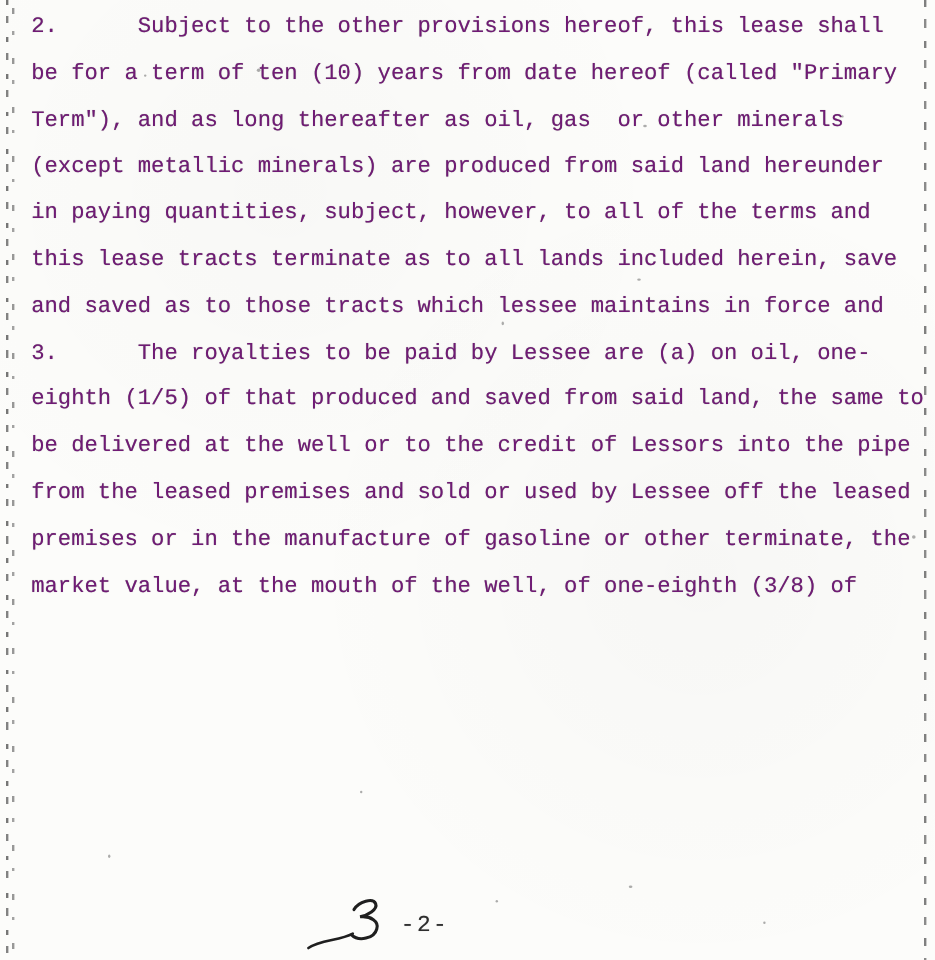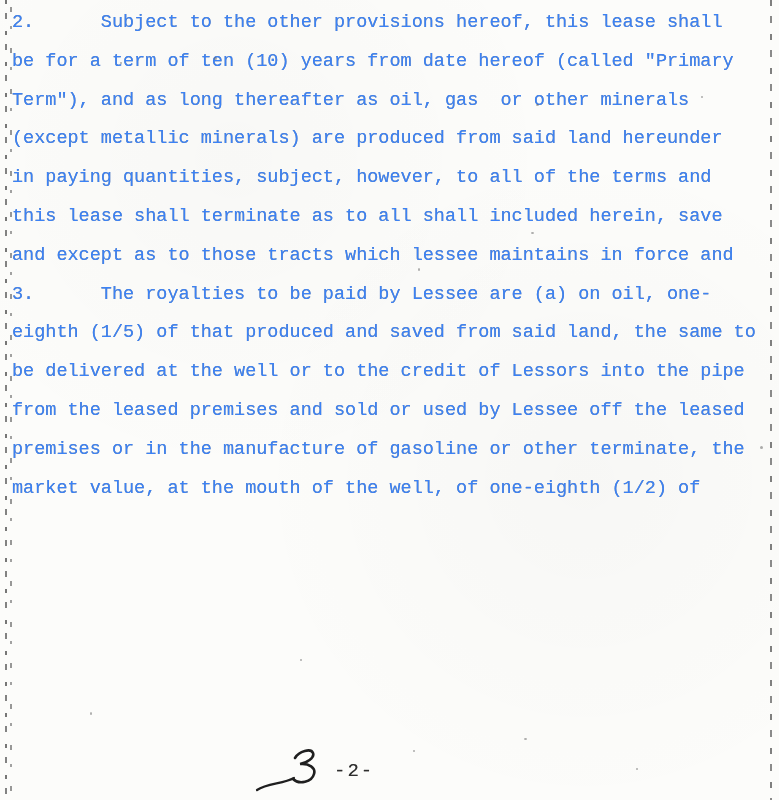--- a/index.html
+++ b/index.html
@@ -46,24 +46,24 @@
     position: absolute;
     left: 770px; top: 0;
     width: 2px; height: 800px;
     background: repeating-linear-gradient(180deg,
       #4a4a4a 0 6px, transparent 6px 16px,
       #5a5a5a 16px 23px, transparent 23px 34px);
     opacity: 0.7;
   }
   .doc {
     position: absolute;
-    left: 12px;
+    left: 26px;
     top: 4px;
     width: 752px;
-    color: #3b82f6;
+    color: #701a75;
   }
   .line {
     white-space: pre;
     font-size: 18.5px;
     line-height: 38.8px;
     height: 38.8px;
     letter-spacing: 0px;
     text-shadow: 0 0 0.6px rgba(40,40,40,0.55);
   }
   .footer {
@@ -103,28 +103,28 @@
 <div class="edge-left-a"></div>
 <div class="edge-left-b"></div>
 <div class="edge-right"></div>
 
 <div class="doc">
   <div class="line">2.      Subject to the other provisions hereof, this lease shall</div>
   <div class="line">be for a term of ten (10) years from date hereof (called "Primary</div>
   <div class="line">Term"), and as long thereafter as oil, gas  or other minerals</div>
   <div class="line">(except metallic minerals) are produced from said land hereunder</div>
   <div class="line">in paying quantities, subject, however, to all of the terms and</div>
-  <div class="line">this lease shall terminate as to all shall included herein, save</div>
-  <div class="line">and except as to those tracts which lessee maintains in force and</div>
+  <div class="line">this lease tracts terminate as to all lands included herein, save</div>
+  <div class="line">and saved as to those tracts which lessee maintains in force and</div>
   <div class="line">3.      The royalties to be paid by Lessee are (a) on oil, one-</div>
   <div class="line">eighth (1/5) of that produced and saved from said land, the same to</div>
   <div class="line">be delivered at the well or to the credit of Lessors into the pipe</div>
   <div class="line">from the leased premises and sold or used by Lessee off the leased</div>
   <div class="line">premises or in the manufacture of gasoline or other terminate, the</div>
-  <div class="line">market value, at the mouth of the well, of one-eighth (1/2) of</div>
+  <div class="line">market value, at the mouth of the well, of one-eighth (3/8) of</div>
 </div>
 
 <div class="footer">
   <div class="hand-number">
     <svg width="78" height="50" viewBox="0 0 78 50" xmlns="http://www.w3.org/2000/svg">
 
       <path d="M42,14 C46,7 58,4 60,9 C62,14 53,19 47,20 C56,19 63,24 61,30 C59,38 46,41 40,35" fill="none" stroke="#1f1f1f" stroke-width="2.6" stroke-linecap="round"></path>
 
       <path d="M4,46 C14,39 30,40 41,34" fill="none" stroke="#1f1f1f" stroke-width="2.2" stroke-linecap="round"></path>
     </svg>

